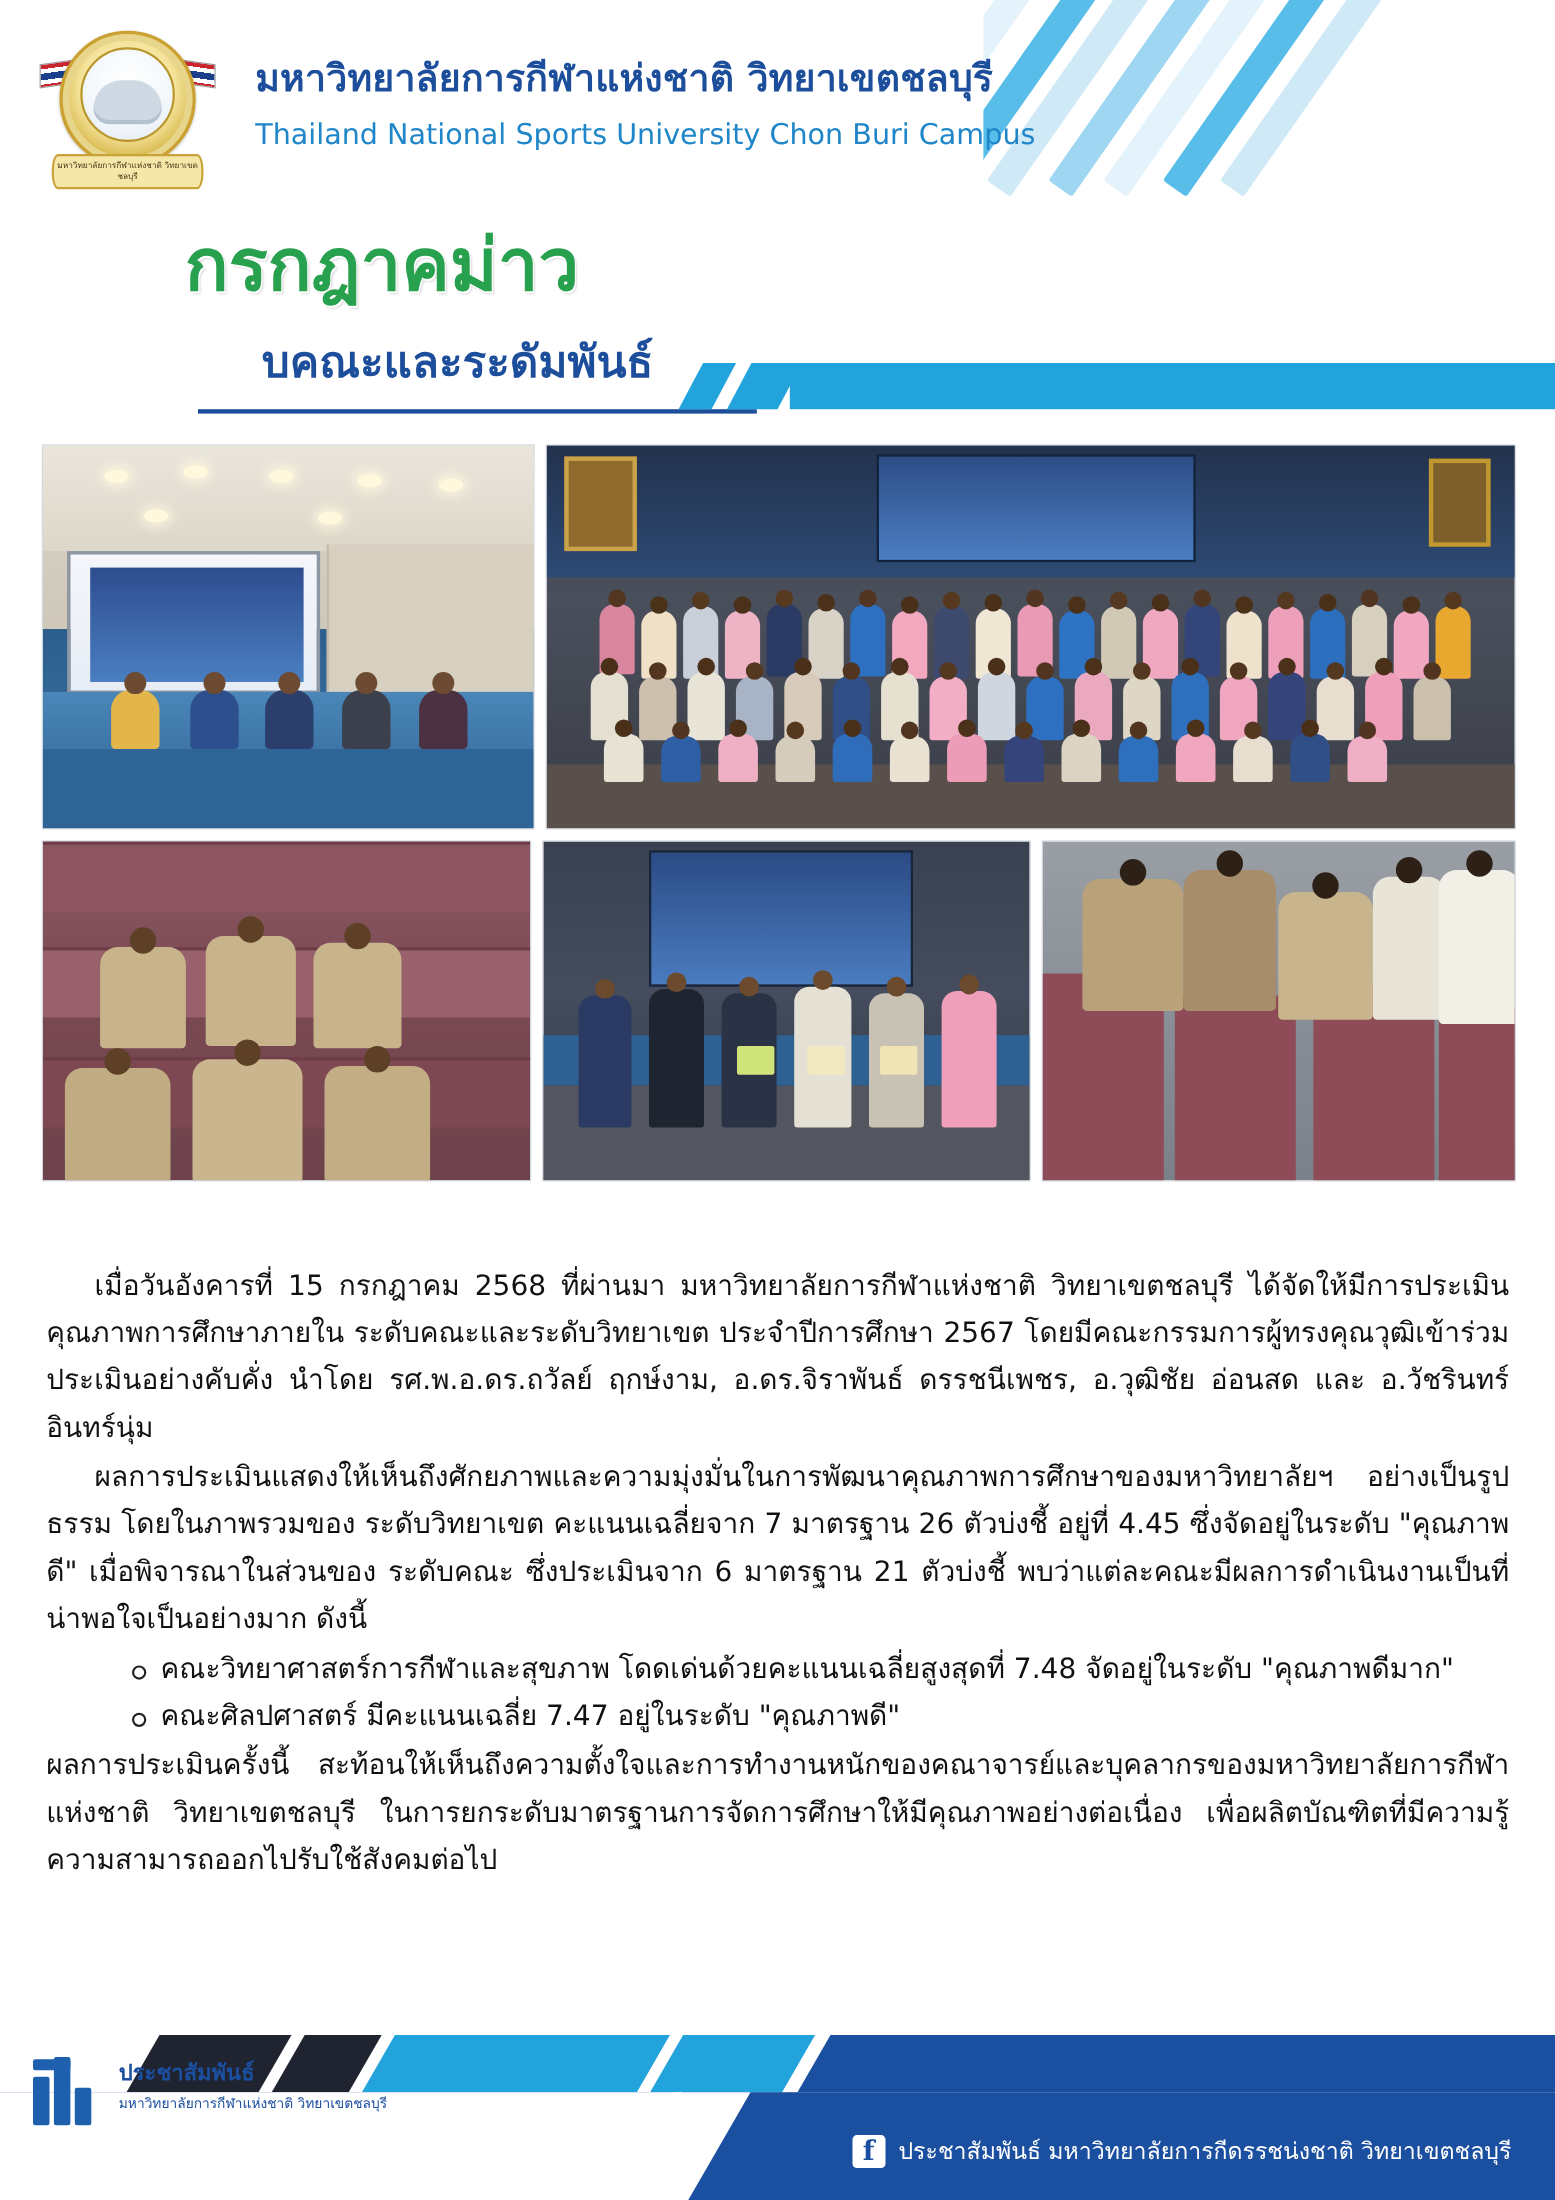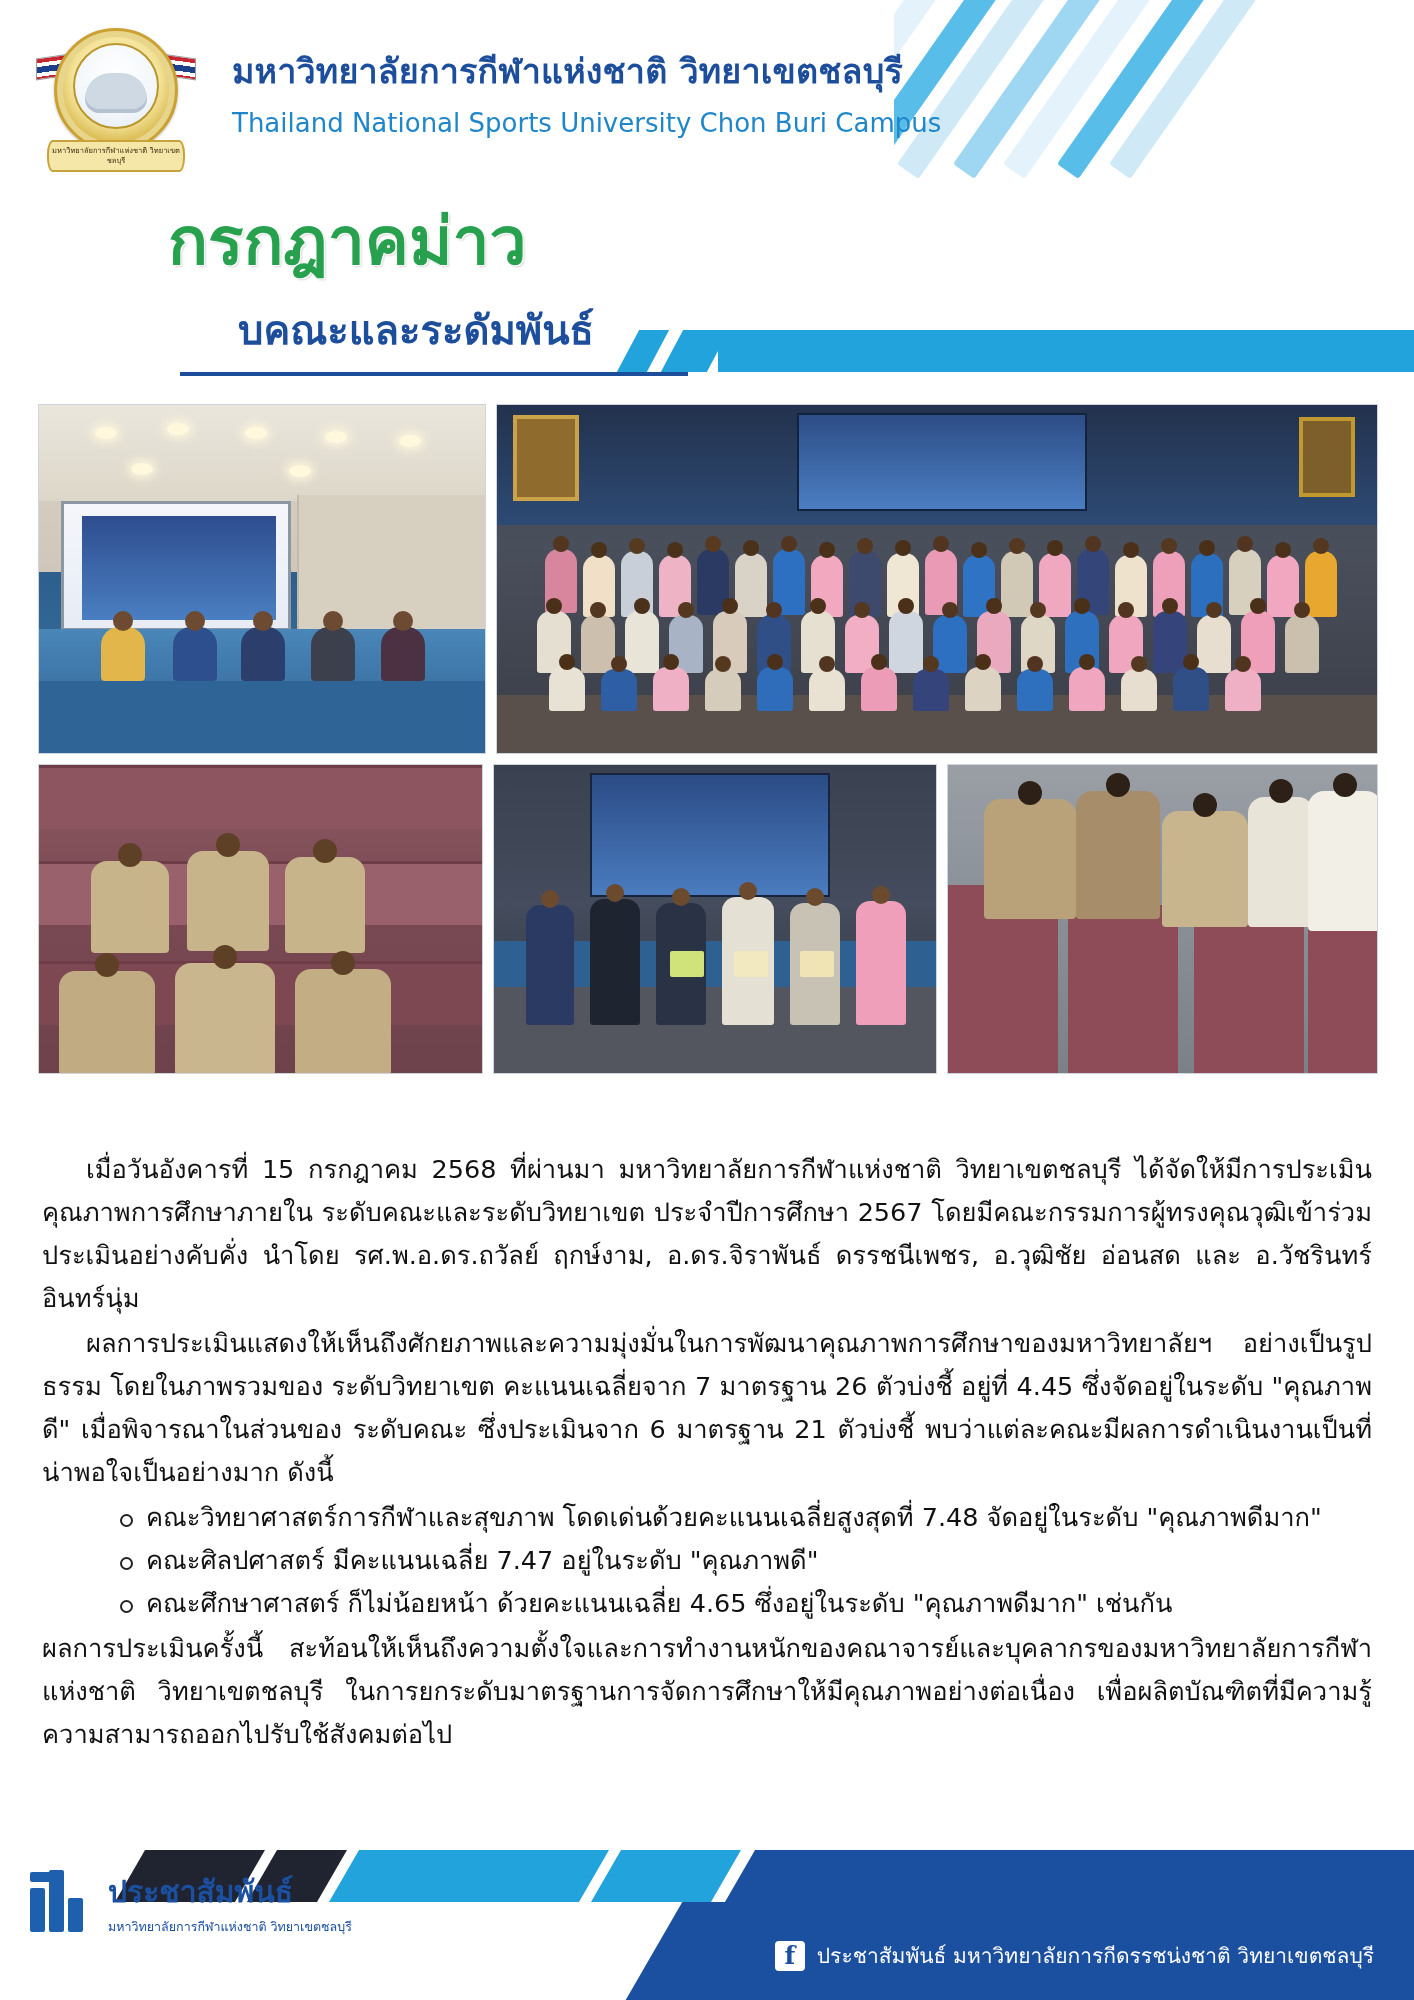--- a/index.html
+++ b/index.html
@@ -293,21 +293,21 @@
   .pr-logo {
     position: absolute;
     left: 30px; top: 14px;
     width: 66px; height: 68px;
   }
   .pr-logo .bar { position: absolute; bottom: 0; background: #1e5fae; border-radius: 2px; }
   .pr-text {
     position: absolute;
     left: 108px; top: 18px;
   }
-  .pr-title { font-size: 30px; font-weight: bold; color: #1b4fa0; }
+  .pr-title { font-size: 20px; font-weight: bold; color: #1b4fa0; }
   .pr-sub { font-size: 12.5px; color: #1b4fa0; margin-top: 2px; }
   .fb-wrap {
     position: absolute;
     right: 40px; bottom: 28px;
     display: flex;
     align-items: center;
     gap: 12px;
     z-index: 3;
   }
   .fb-icon {
@@ -654,21 +654,20 @@
       </div>
     </div>
   </div>
 
   <div class="article">
     <p class="indent">เมื่อวันอังคารที่ 15 กรกฎาคม 2568 ที่ผ่านมา มหาวิทยาลัยการกีฬาแห่งชาติ วิทยาเขตชลบุรี ได้จัดให้มีการประเมินคุณภาพการศึกษาภายใน ระดับคณะและระดับวิทยาเขต ประจำปีการศึกษา 2567 โดยมีคณะกรรมการผู้ทรงคุณวุฒิเข้าร่วมประเมินอย่างคับคั่ง นำโดย รศ.พ.อ.ดร.ถวัลย์ ฤกษ์งาม, อ.ดร.จิราพันธ์ ดรรชนีเพชร, อ.วุฒิชัย อ่อนสด และ อ.วัชรินทร์ อินทร์นุ่ม</p>
     <p class="indent">ผลการประเมินแสดงให้เห็นถึงศักยภาพและความมุ่งมั่นในการพัฒนาคุณภาพการศึกษาของมหาวิทยาลัยฯ อย่างเป็นรูปธรรม โดยในภาพรวมของ ระดับวิทยาเขต คะแนนเฉลี่ยจาก 7 มาตรฐาน 26 ตัวบ่งชี้ อยู่ที่ 4.45 ซึ่งจัดอยู่ในระดับ "คุณภาพดี" เมื่อพิจารณาในส่วนของ ระดับคณะ ซึ่งประเมินจาก 6 มาตรฐาน 21 ตัวบ่งชี้ พบว่าแต่ละคณะมีผลการดำเนินงานเป็นที่น่าพอใจเป็นอย่างมาก ดังนี้</p>
     <ul class="bullets">
       <li>คณะวิทยาศาสตร์การกีฬาและสุขภาพ โดดเด่นด้วยคะแนนเฉลี่ยสูงสุดที่ 7.48 จัดอยู่ในระดับ "คุณภาพดีมาก"</li>
       <li>คณะศิลปศาสตร์ มีคะแนนเฉลี่ย 7.47 อยู่ในระดับ "คุณภาพดี"</li>
-      <li>คณะศึกษาศาสตร์ ก็ไม่น้อยหน้า ด้วยคะแนนเฉลี่ย 4.65 ซึ่งอยู่ในระดับ "คุณภาพดีมาก" เช่นกัน</li>
     </ul>
     <p>ผลการประเมินครั้งนี้ สะท้อนให้เห็นถึงความตั้งใจและการทำงานหนักของคณาจารย์และบุคลากรของมหาวิทยาลัยการกีฬาแห่งชาติ วิทยาเขตชลบุรี ในการยกระดับมาตรฐานการจัดการศึกษาให้มีคุณภาพอย่างต่อเนื่อง เพื่อผลิตบัณฑิตที่มีความรู้ความสามารถออกไปรับใช้สังคมต่อไป</p>
   </div>
 
   <div class="footer">
     <div class="footer-slashes">
       <div class="fs" style="left:130px; width:120px; background:#1f2430;"></div>
       <div class="fs" style="left:262px; width:70px;  background:#1f2430;"></div>
       <div class="fs" style="left:344px; width:250px; background:#23a3dc;"></div>
       <div class="fs" style="left:606px; width:120px; background:#23a3dc;"></div>

